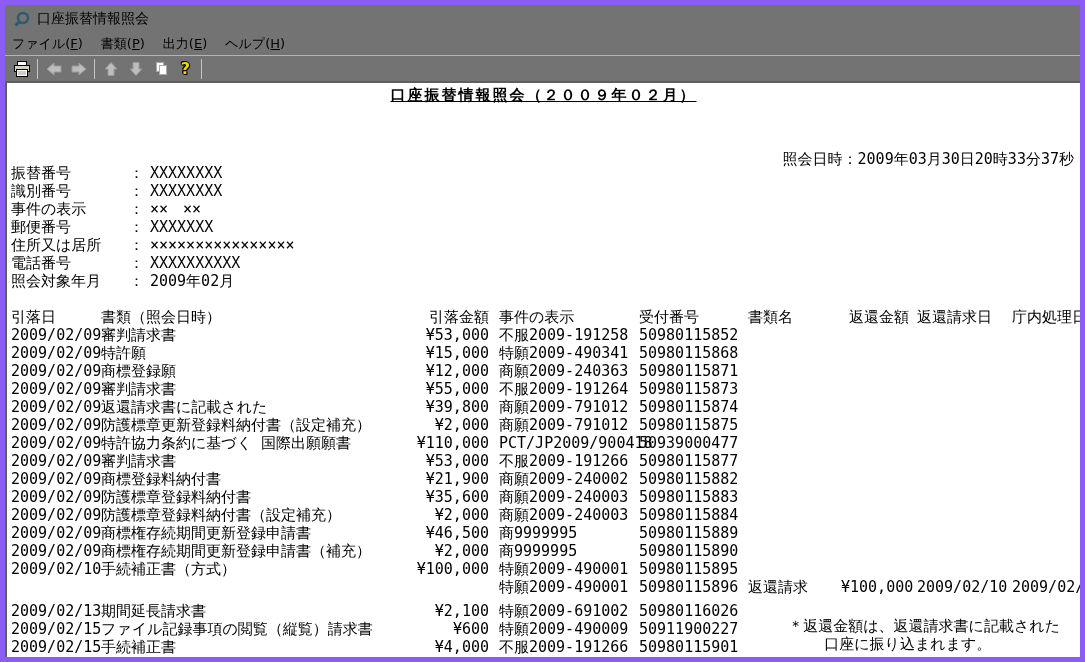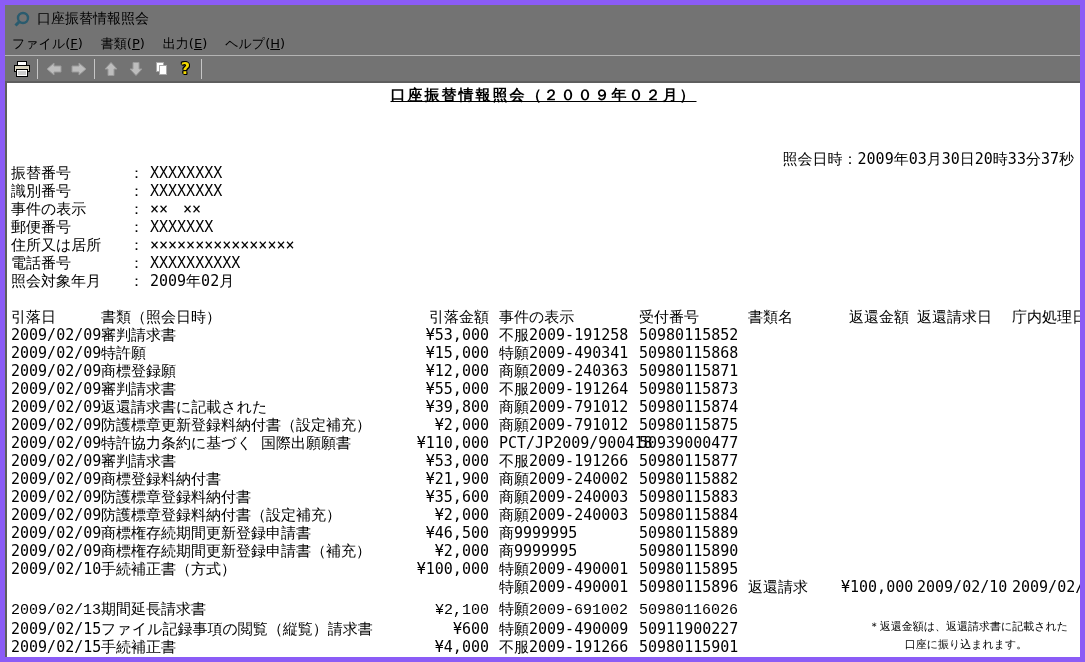--- a/index.html
+++ b/index.html
@@ -43,23 +43,23 @@
   .info-sep { flex:0 0 auto; }
   .info-value { margin-left:6px; white-space:pre; }
 
   table.report { table-layout:fixed; border-collapse:collapse; width:1073px; margin-top:18px; }
   table.report th, table.report td { padding:0; font-weight:normal; text-align:left; white-space:nowrap;
           height:18px; line-height:18px; font-size:15px; overflow:visible; }
   .c2 { padding-left:5px !important; }
   .c4 { padding-left:10px !important;margin-left:48px; }
   .c8, .c9 { padding-left:8px !important; }
   .r  { text-align:right !important; }
-  tr.gap td { padding-top:6px; height:24px;font-family:Liberation Mono, monospace; }
-
-  .footnote { position:absolute; right:12px; bottom:4px; font-size:11px; line-height:18px;font-family:Liberation Serif, serif; }
+  tr.gap td { padding-top:6px; height:24px; }
+
+  .footnote { position:absolute; right:20px; bottom:4px; font-size:15px; line-height:18px;font-family:Liberation Serif, serif; }
   .footnote .l2 { padding-left:36px; }
 </style>
 </head>
 <body>
 
 <div class="window">
 
   <div class="titlebar">
     <svg width="17" height="17" viewBox="0 0 17 17">
       <circle cx="10" cy="7" r="5" fill="none" stroke="#2a5b6e" stroke-width="2.4"></circle>

